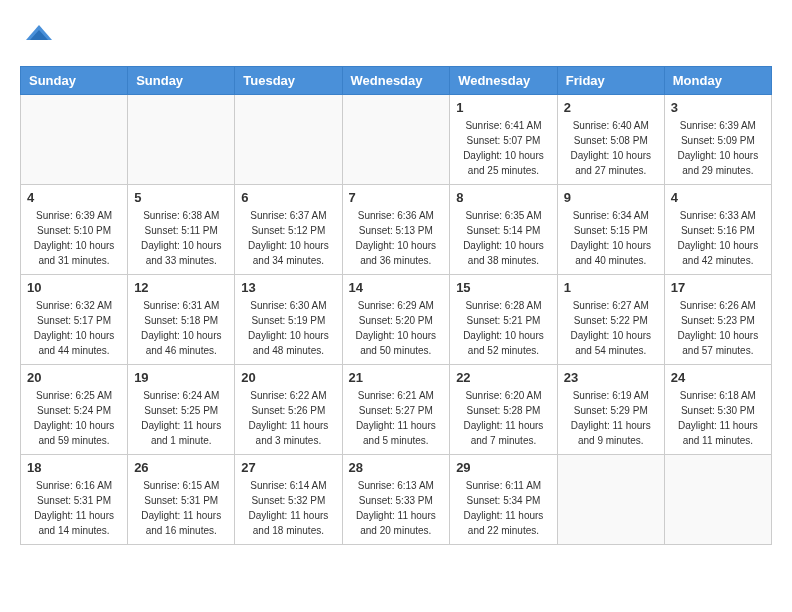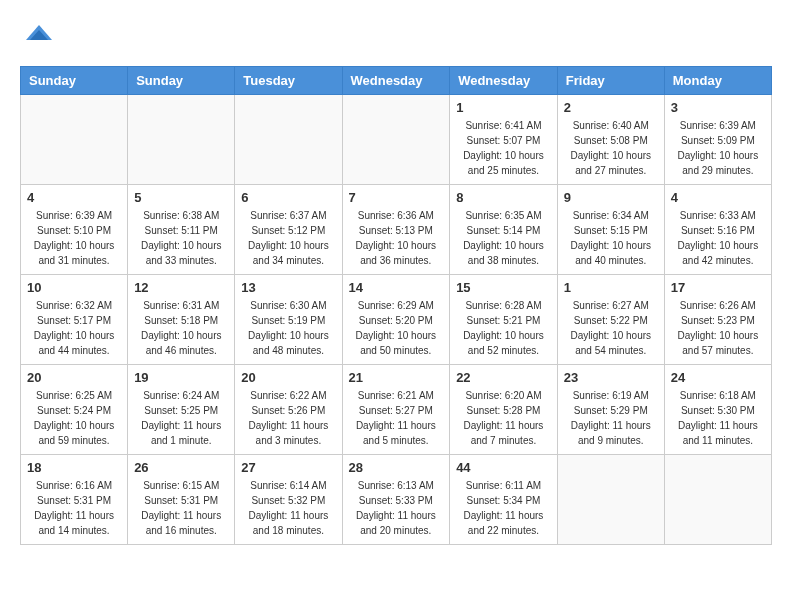--- a/index.html
+++ b/index.html
@@ -247,20 +247,20 @@
         </td>
         <td>
           <span class="day-number">27</span>
           <div class="day-info">Sunrise: 6:14 AM<br>Sunset: 5:32 PM<br>Daylight: 11 hours<br>and 18 minutes.</div>
         </td>
         <td>
           <span class="day-number">28</span>
           <div class="day-info">Sunrise: 6:13 AM<br>Sunset: 5:33 PM<br>Daylight: 11 hours<br>and 20 minutes.</div>
         </td>
         <td>
-          <span class="day-number">44</span>
+          <span class="day-number">29</span>
           <div class="day-info">Sunrise: 6:11 AM<br>Sunset: 5:34 PM<br>Daylight: 11 hours<br>and 22 minutes.</div>
         </td>
         <td class="empty"></td>
         <td class="empty"></td>
       </tr>
     </tbody>
 </table>
 
 </body></html>

